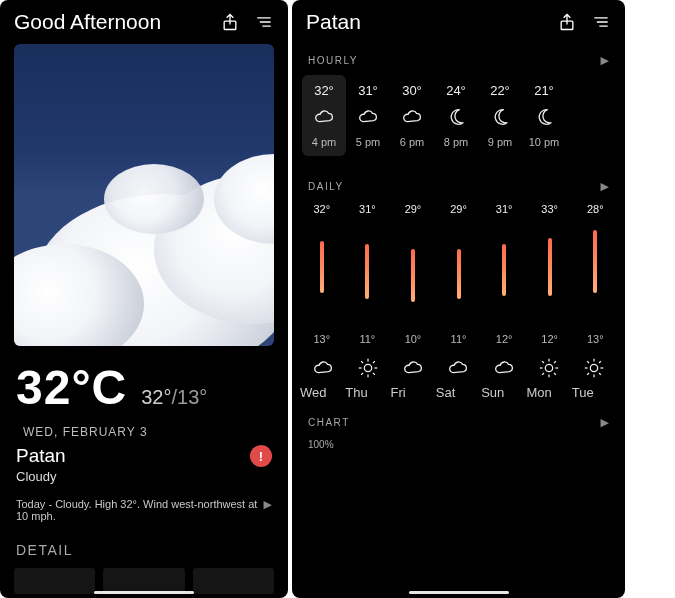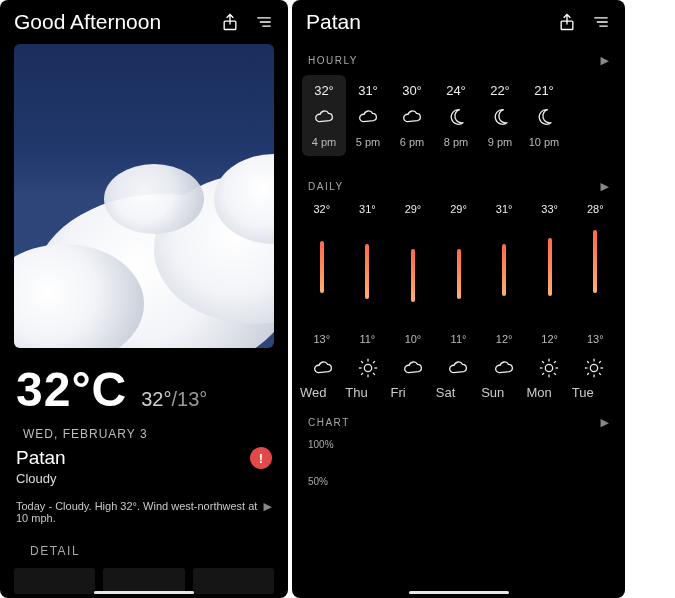--- a/index.html
+++ b/index.html
@@ -63,21 +63,21 @@
   .alert-badge {
     width: 22px; height: 22px; border-radius: 50%; background: #e24a4a;
     display: flex; align-items: center; justify-content: center;
     font-size: 13px; font-weight: 700; color: #fff;
   }
   .cond { padding: 2px 16px 8px 16px; font-size: 13px; color: #ddd; }
   .summary-row {
     display: flex; align-items: flex-start; justify-content: space-between;
     padding: 6px 16px; font-size: 11px; color: #c9c9c9;
   }
-  .section-label { padding: 14px 16px 6px 30px; font-size: 12px; color: #a9a9a9; letter-spacing: 1.5px; }
+  .section-label { padding: 14px 16px 6px 16px; font-size: 14px; color: #a9a9a9; letter-spacing: 1.5px; }
   .detail-row { display: flex; gap: 8px; padding: 4px 14px; }
   .detail-chip { flex: 1; height: 26px; background: #151515; border-radius: 3px; }
   .home-indicator { position: absolute; bottom: 4px; left: 50%; transform: translateX(-50%); width: 100px; height: 3px; background: #fff; border-radius: 2px; opacity: .9;}
 
   
   .section-hdr { display: flex; justify-content: space-between; align-items: center; padding: 14px 16px 6px 16px; }
   .section-hdr .lbl { font-size: 10px; color: #a9a9a9; letter-spacing: 1.5px; }
   .chev { color: #888; font-size: 11px; }
   .hourly { display: flex; padding: 2px 6px 10px 10px; overflow: hidden; }
   .hour {
@@ -398,17 +398,16 @@
       <div class="cell">Mon</div>
       <div class="cell">Tue</div>
     </div>
 
   <div class="section-hdr">
     <span class="lbl">CHART</span>
     <span class="chev">▶</span>
   </div>
   <div class="chart-ticks">
     <span>100%</span>
-    <span>50%</span>
   </div>
 
   <div class="home-indicator"></div>
 </div>
 
 </body></html>

